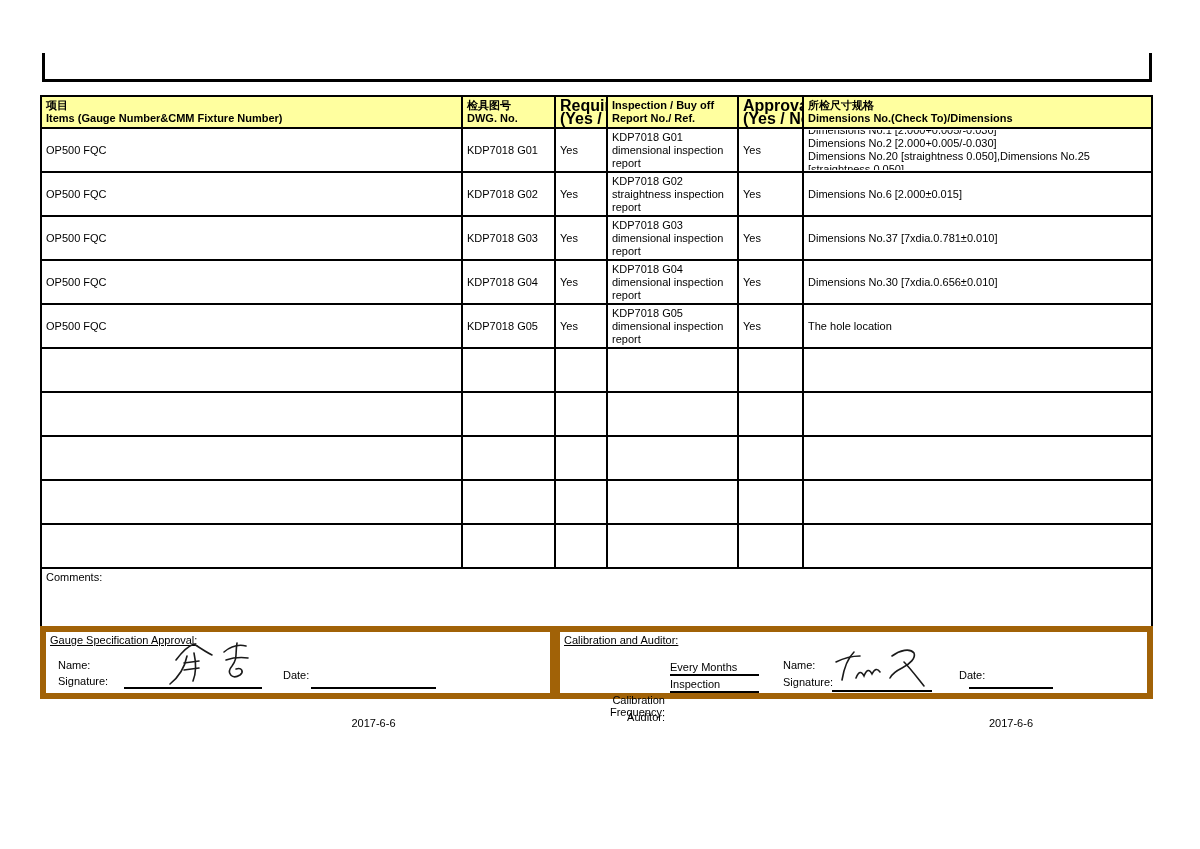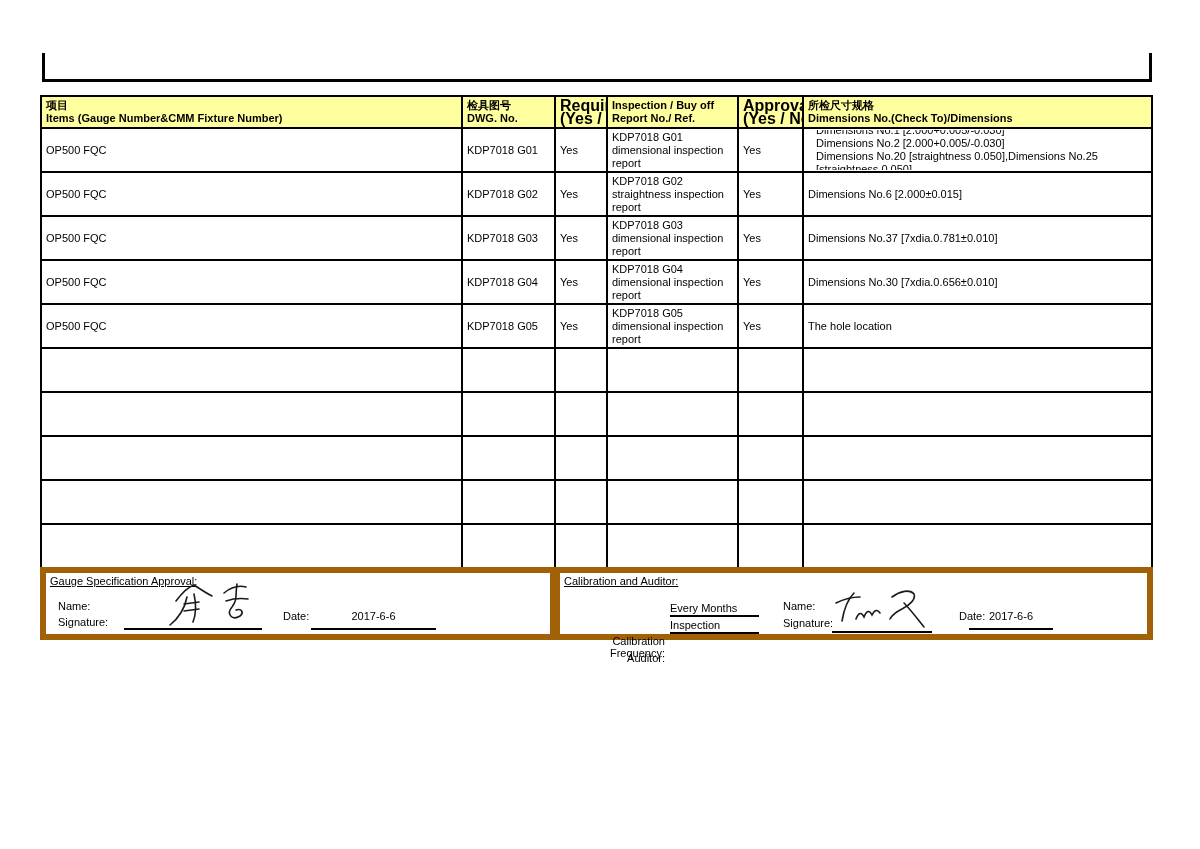--- a/index.html
+++ b/index.html
@@ -37,21 +37,21 @@
     border:2px solid #000; margin-top:-2px; height:61px;
     font-size:11px; padding:2px 4px; position:relative;
   }
   .bottom-row { display:flex; margin-top:-2px; }
   .sig-box { border:6px solid #a16207; height:73px; position:relative; font-size:11px; }
   .box-left { width:516px; }
   .box-right { flex:1; margin-left:-2px; }
   .abs { position:absolute; }
   .u { text-decoration:underline; }
   .hline { border-bottom:2px solid #000; height:0; }
-  .center { text-align:center; }
+  .center { text-align:center;margin-top:48px; }
   .right { text-align:right;margin-top:32px; }
   .val-line { border-bottom:2px solid #000; padding-bottom:1px; }
   svg.sig path { fill:none; stroke:#1a1a1a; stroke-width:1.6; stroke-linecap:round; }
 </style>
 </head>
 <body>
 
 <div class="top-frame"></div>
 
 <div class="sheet">
@@ -93,21 +93,21 @@
           <span class="hl">Dimensions No.(Check To)/Dimensions</span>
         </td>
       </tr>
 
       <tr class="body-row">
         <td>OP500 FQC</td>
         <td>KDP7018 G01</td>
         <td class="c-req">Yes</td>
         <td class="c-rep">KDP7018 G01 dimensional inspection report</td>
         <td class="c-app">Yes</td>
-        <td class="c-dims" style="padding:0 12px">
+        <td class="c-dims" style="padding:0 4px">
           <div class="clipbox">
               <div class="dims-text">Dimensions No.1 [2.000+0.005/-0.030]
 Dimensions No.2 [2.000+0.005/-0.030]
 Dimensions No.20 [straightness 0.050],Dimensions No.25 [straightness 0.050]</div>
             </div>
         </td>
       </tr>
       <tr class="body-row">
         <td>OP500 FQC</td>
         <td>KDP7018 G02</td>
@@ -184,20 +184,23 @@
         <td></td>
           <td></td>
           <td></td>
           <td></td>
           <td></td>
           <td></td>
       </tr>
     </tbody>
   </table>
 
+  <div class="comments-box">
+    <span>Comments:</span>
+  </div>
 
   <div class="bottom-row">
 
     <div class="sig-box box-left">
       <div class="abs u" style="left:4px; top:2px;">Gauge Specification Approval:</div>
       <div class="abs" style="left:12px; top:27px;">Name:</div>
       <div class="abs" style="left:12px; top:43px;">Signature:</div>
       <svg class="sig abs" style="left:108px; top:8px;" width="120" height="48" viewBox="0 0 120 48">
         <path d="M22 20 C28 12, 34 6, 40 4 C46 8, 52 12, 58 15"></path>
         <path d="M33 16 C31 26, 26 36, 16 44"></path>

